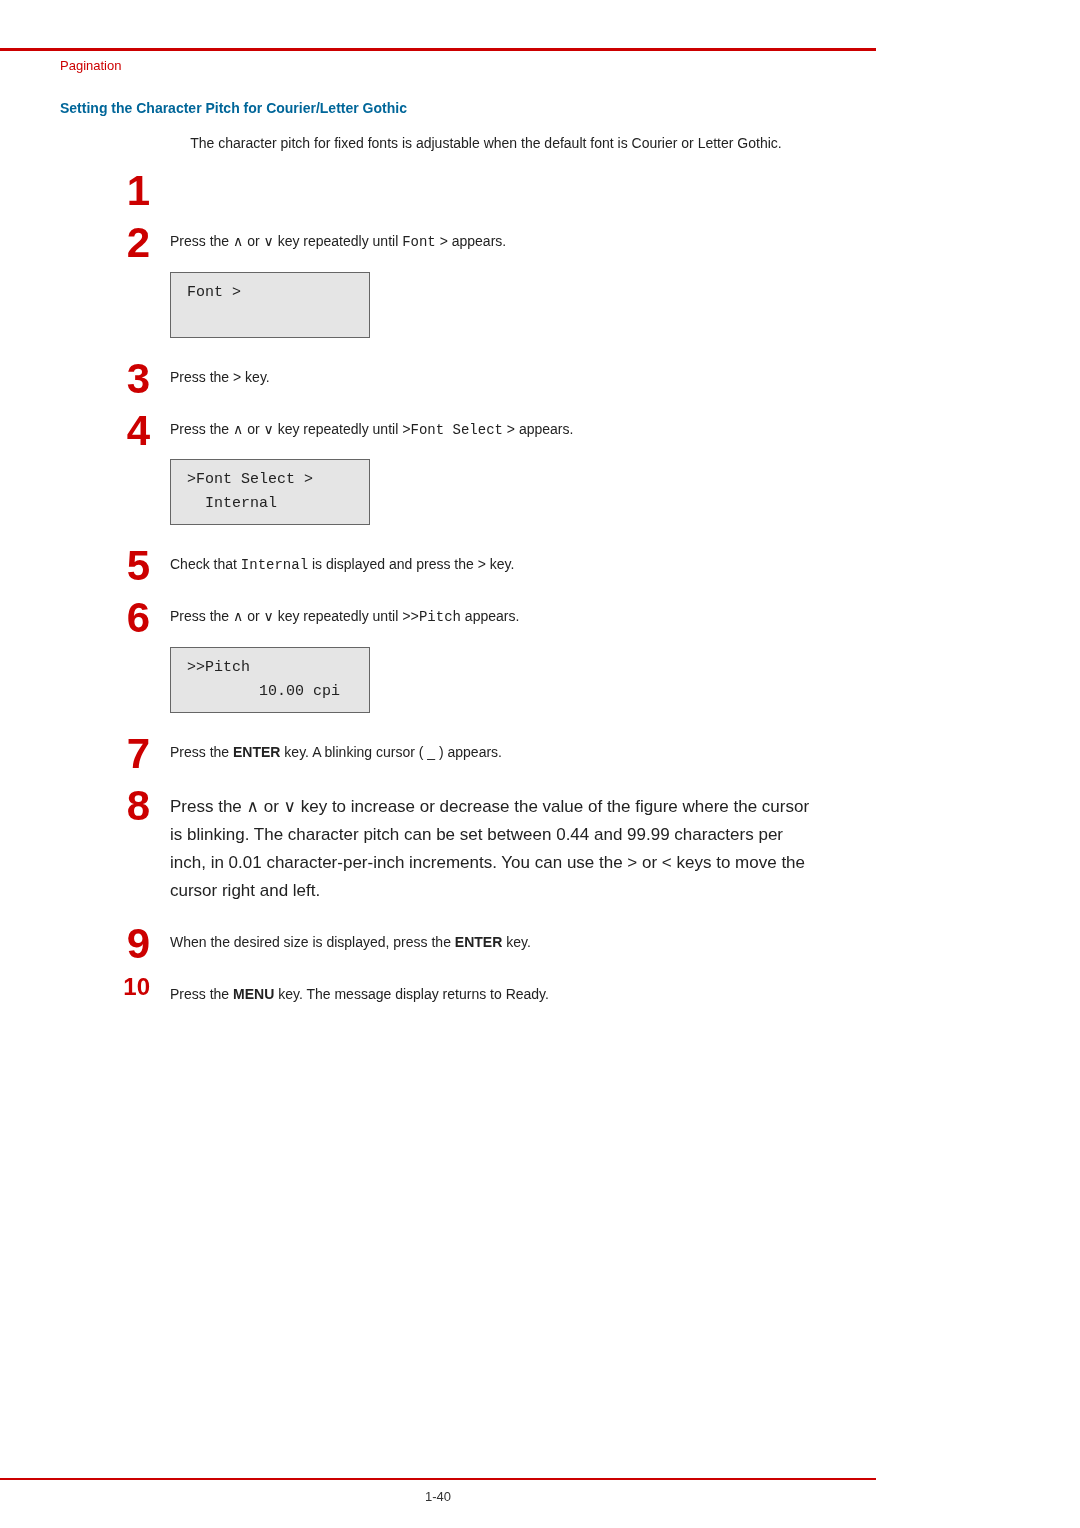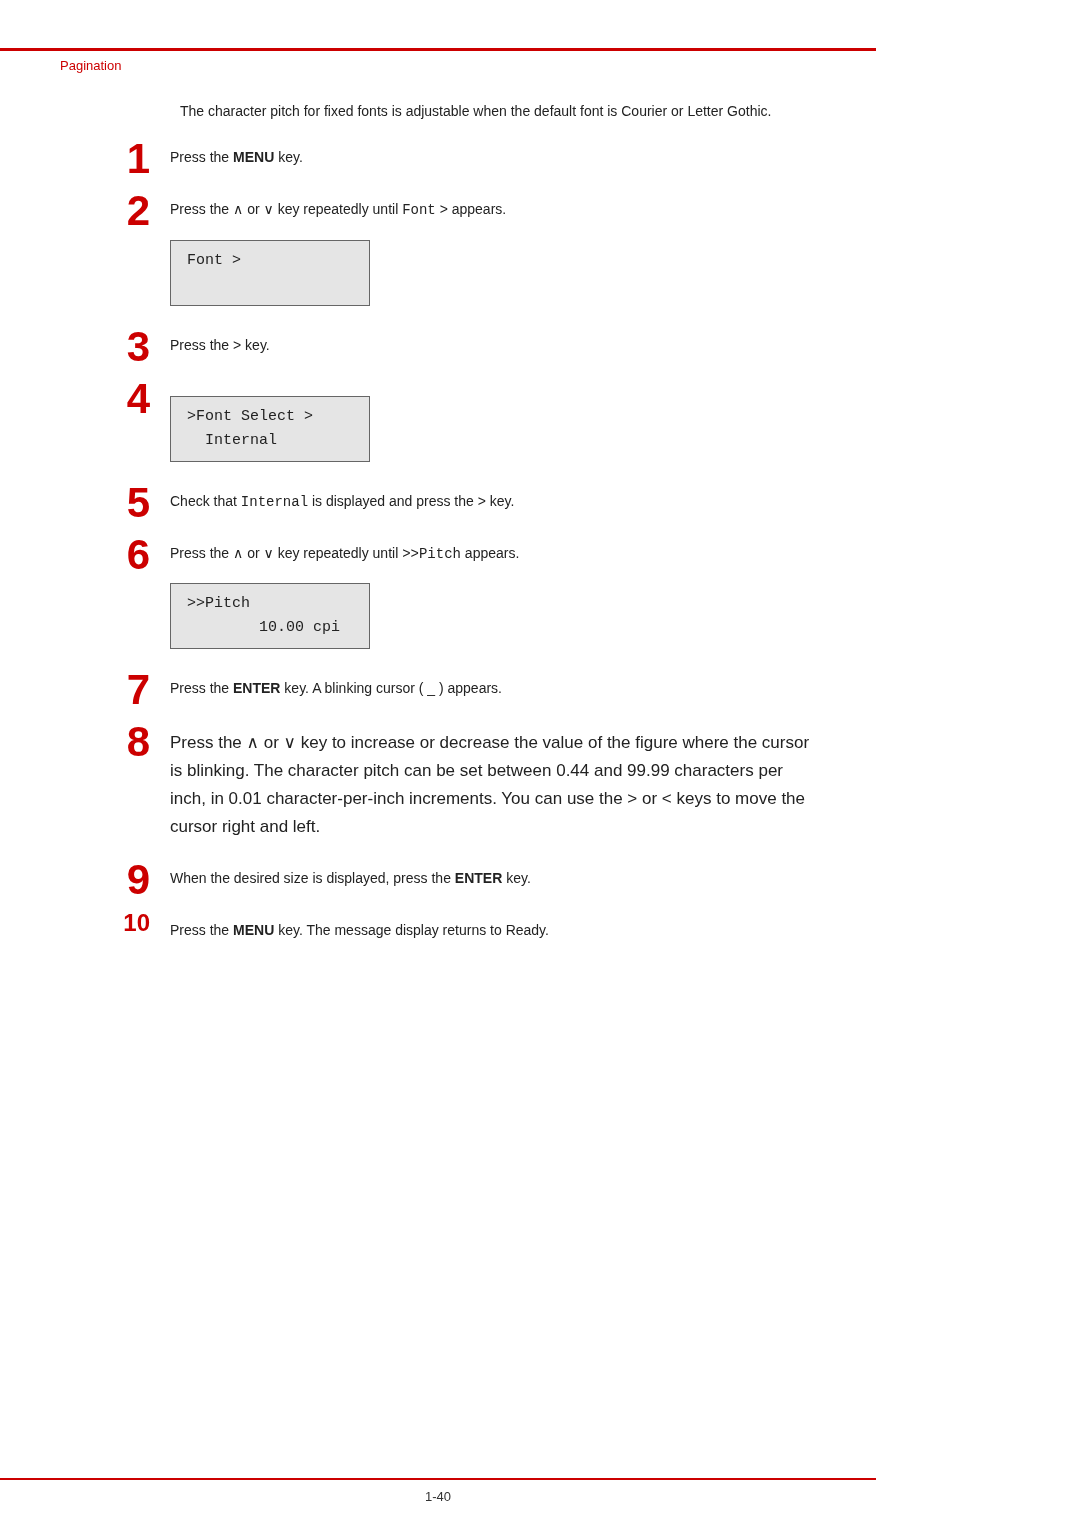--- a/index.html
+++ b/index.html
@@ -51,24 +51,25 @@
     
     .section-heading {
       color: #006699;
       font-size: 14px;
       font-weight: bold;
       margin-bottom: 16px;
     }
 
     
     .intro-text {
-      margin-left: 120px;
+      margin-left: 96px;
       margin-bottom: 20px;
       font-size: 14px;
       line-height: 1.6;
+      text-align: center;
     }
 
     
     .steps {
       margin-left: 0;
     }
 
     .step {
       display: flex;
       align-items: flex-start;
@@ -162,30 +163,28 @@
 </head>
 <body>
 
 <div class="page-container">
   <div class="top-line"></div>
 
   <span class="pagination-label">Pagination</span>
 
   <div class="content">
 
+    <div class="section-heading">Setting the Character Pitch for Courier/Letter Gothic</div>
 
     <div class="intro-text">The character pitch for fixed fonts is adjustable when the default font is Courier or Letter Gothic.</div>
 
     <div class="steps">
 
       <div class="step">
         <div class="step-number">1</div>
-        <div class="step-content">
-          <p>Press the <span class="key">MENU</span> key.</p>
-        </div>
       </div>
 
       <div class="step">
         <div class="step-number">2</div>
         <div class="step-content">
           <p>Press the ∧ or ∨ key repeatedly until <span class="mono">Font</span> &gt; appears.</p>
           <div class="lcd-box">
             <span class="line">Font                &gt;</span>
             <span class="line">&nbsp;</span>
           </div>
@@ -195,20 +194,21 @@
       <div class="step">
         <div class="step-number">3</div>
         <div class="step-content">
           <p>Press the &gt; key.</p>
         </div>
       </div>
 
       <div class="step">
         <div class="step-number">4</div>
         <div class="step-content">
+          <p>Press the ∧ or ∨ key repeatedly until <span class="mono">&gt;Font Select</span> &gt; appears.</p>
           <div class="lcd-box">
             <span class="line">&gt;Font Select  &gt;</span>
             <span class="line">&nbsp;&nbsp;Internal</span>
           </div>
         </div>
       </div>
 
       <div class="step">
         <div class="step-number">5</div>
         <div class="step-content">

